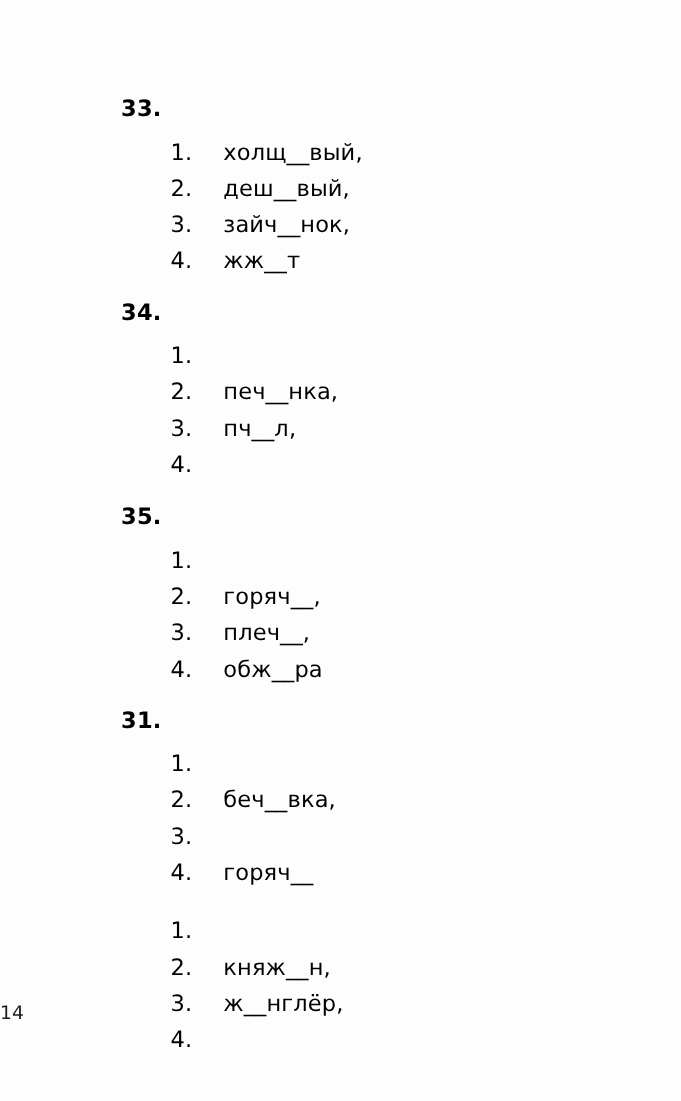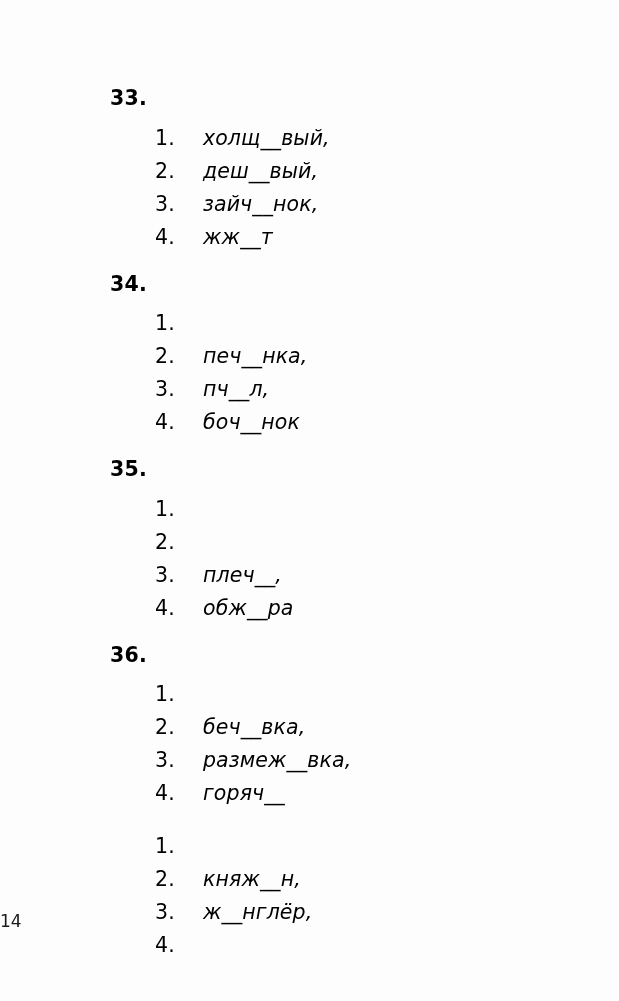--- a/index.html
+++ b/index.html
@@ -59,21 +59,20 @@
     margin-left: 155px;
     flex: 0 0 auto;
     text-align: left;
     letter-spacing: 0.2px;
   }
 
   .option-text {
     flex: 0 0 auto;
     white-space: pre;
     letter-spacing: 0.1px;
-    font-style: italic;
   }
 
   .page-number {
     position: absolute;
     left: 0;
     top: 913px;
     width: 619px;
     font-size: 17px;
     line-height: 1;
     color: #1a1a1a;
@@ -115,58 +114,57 @@
       <li class="option-row">
         <span class="option-index">2.</span>
         <span class="option-text">печ__нка,</span>
       </li>
       <li class="option-row">
         <span class="option-index">3.</span>
         <span class="option-text">пч__л,</span>
       </li>
       <li class="option-row">
         <span class="option-index">4.</span>
-        <span class="option-text">боч__нок</span>
       </li>
     </ul>
   </div>
 
   <div class="question-block">
     <div class="question-number">35.</div>
     <ul class="options">
       <li class="option-row">
         <span class="option-index">1.</span>
       </li>
       <li class="option-row">
         <span class="option-index">2.</span>
+        <span class="option-text">горяч__,</span>
       </li>
       <li class="option-row">
         <span class="option-index">3.</span>
         <span class="option-text">плеч__,</span>
       </li>
       <li class="option-row">
         <span class="option-index">4.</span>
         <span class="option-text">обж__ра</span>
       </li>
     </ul>
   </div>
 
   <div class="question-block">
-    <div class="question-number">36.</div>
+    <div class="question-number">31.</div>
     <ul class="options">
       <li class="option-row">
         <span class="option-index">1.</span>
       </li>
       <li class="option-row">
         <span class="option-index">2.</span>
         <span class="option-text">беч__вка,</span>
       </li>
       <li class="option-row">
         <span class="option-index">3.</span>
-        <span class="option-text">размеж__вка,</span>
       </li>
       <li class="option-row">
         <span class="option-index">4.</span>
         <span class="option-text">горяч__</span>
       </li>
     </ul>
   </div>
 
   <div class="question-block">
     <ul class="options">

